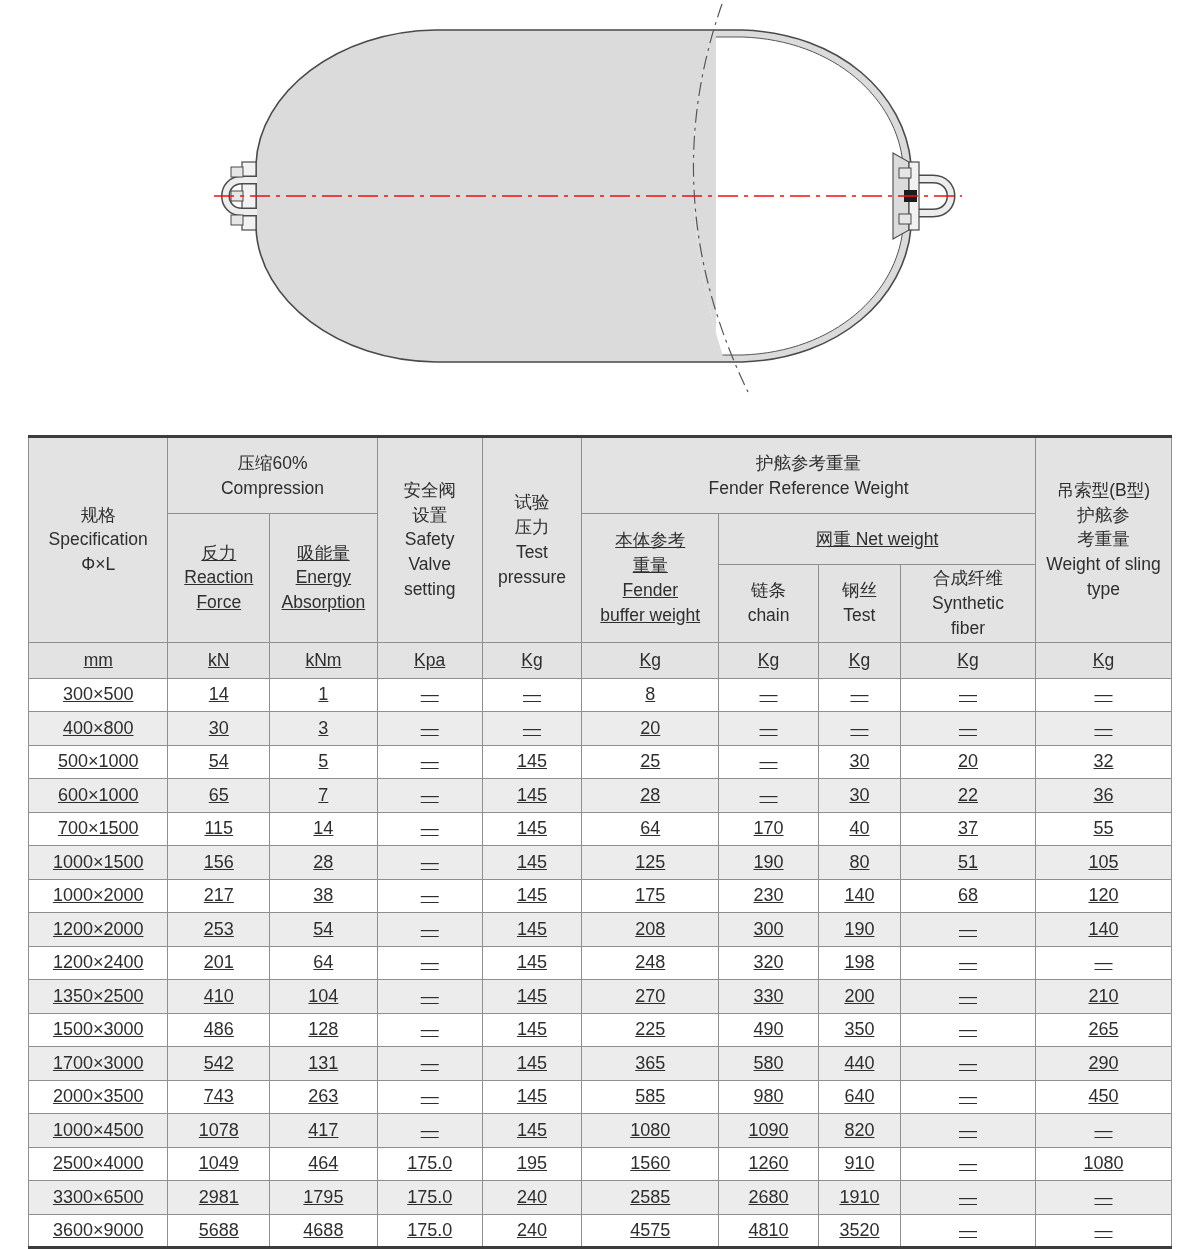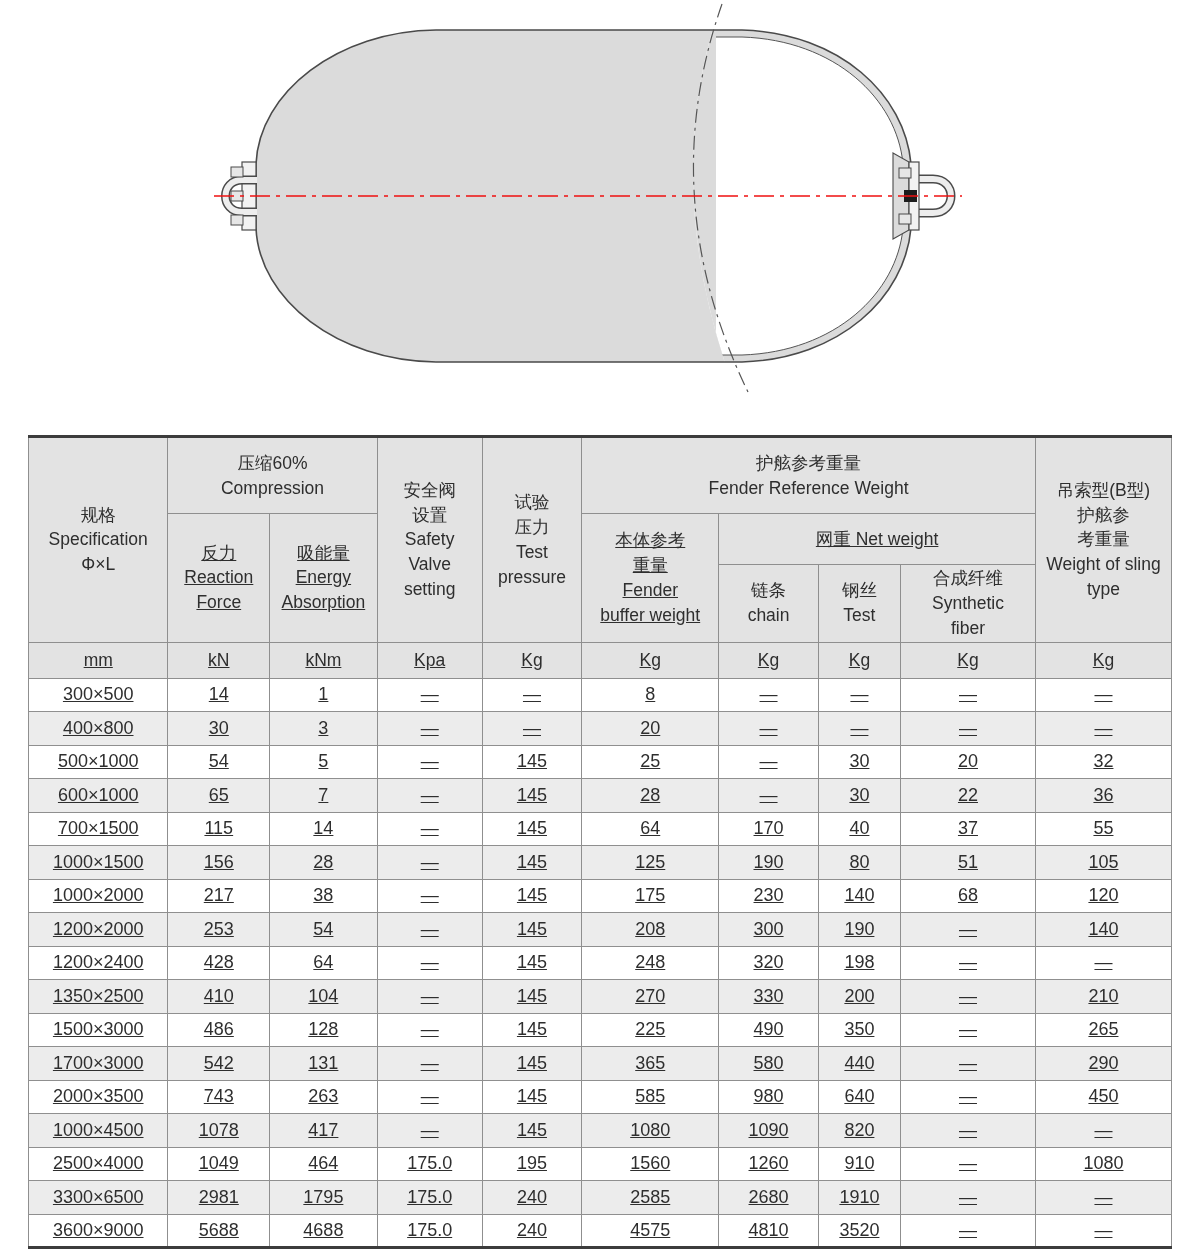--- a/index.html
+++ b/index.html
@@ -265,21 +265,21 @@
           <td>—</td>
           <td>145</td>
           <td>208</td>
           <td>300</td>
           <td>190</td>
           <td>—</td>
           <td>140</td>
         </tr>
         <tr>
           <td>1200×2400</td>
-          <td>428</td>
+          <td>201</td>
           <td>64</td>
           <td>—</td>
           <td>145</td>
           <td>248</td>
           <td>320</td>
           <td>198</td>
           <td>—</td>
           <td>—</td>
         </tr>
         <tr>

